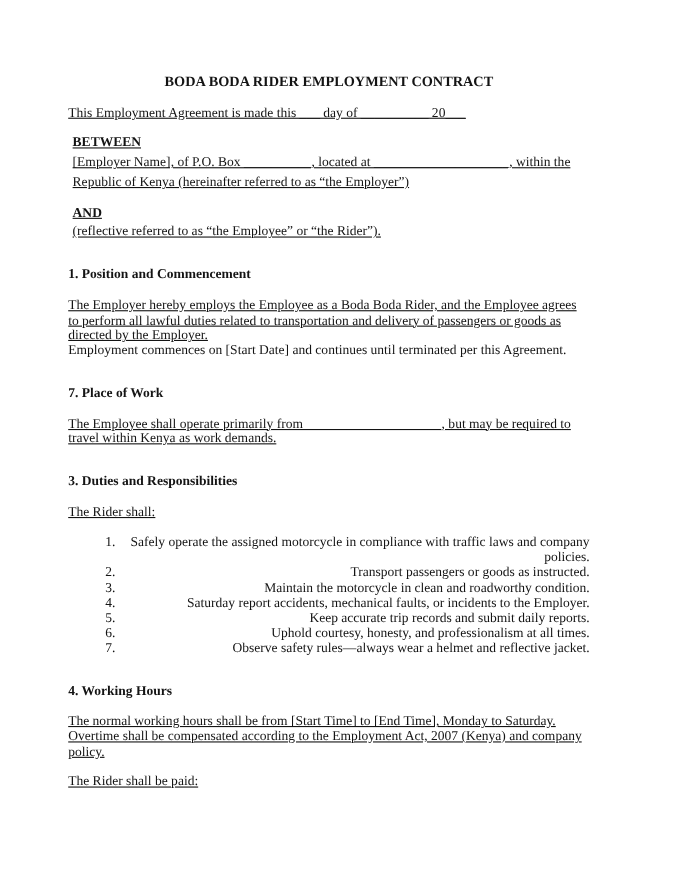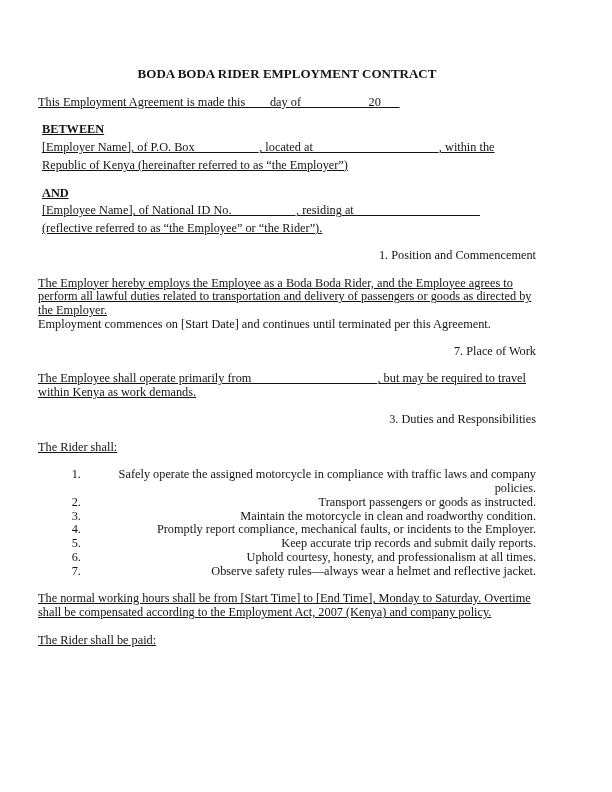--- a/index.html
+++ b/index.html
@@ -10,43 +10,42 @@
   .page {
     position: relative;
     width: 612px;
     height: 792px;
     box-sizing: border-box;
     background: #ffffff;
     color: #141414;
     font-family: "Liberation Serif", serif;
     font-size: 12.3px;
     line-height: 13.8px;
-    padding: 66px 76px 0 38px;
+    padding: 66px 76px 0 62px;
     overflow: hidden;
   }
   .doc-title {
     margin: 0;
     font-size: 13px;
     line-height: 16px;
     font-weight: bold;
     text-align: center;
   }
   .block {
     margin: 13.8px 0 0 0;
     text-decoration: underline;
   }
   .cont {
     margin: 0;
   }
   .section-heading {
-    margin: 13px 0 0 0;
+    margin: 25px 0 0 0;
     font-size: 12.3px;
     line-height: 13.8px;
-    font-weight: normal;
-    text-align: right;
+    font-weight: bold;
   }
   .bold-label {
     font-weight: bold;
   }
   p, h1, h2, div.line { margin: 4px; }
   ol.duties-list {
     margin: 13.8px 0 0 0;
     padding: 0 0 0 46px;
     list-style: decimal outside;
   }
@@ -66,21 +65,20 @@
   <p class="block">This Employment Agreement is made this ___ day of __________ 20___</p>
 
   <div class="block">
     <div class="line bold-label">BETWEEN</div>
     <div class="line">[Employer Name], of P.O. Box __________, located at ____________________, within the</div>
     <div class="line">Republic of Kenya (hereinafter referred to as “the Employer”)</div>
   </div>
 
   <div class="block">
     <div class="line bold-label">AND</div>
-    <div class="line">[Employee Name], of National ID No. __________, residing at ____________________</div>
     <div class="line">(reflective referred to as “the Employee” or “the Rider”).</div>
   </div>
 
   <section>
     <h2 class="section-heading">1. Position and Commencement</h2>
     <p class="block">The Employer hereby employs the Employee as a Boda Boda Rider, and the Employee agrees to perform all lawful duties related to transportation and delivery of passengers or goods as directed by the Employer.</p>
     <p class="cont">Employment commences on [Start Date] and continues until terminated per this Agreement.</p>
   </section>
 
   <section>
@@ -88,28 +86,29 @@
     <p class="block">The Employee shall operate primarily from ____________________, but may be required to travel within Kenya as work demands.</p>
   </section>
 
   <section>
     <h2 class="section-heading">3. Duties and Responsibilities</h2>
     <p class="block">The Rider shall:</p>
     <ol class="duties-list">
       <li>Safely operate the assigned motorcycle in compliance with traffic laws and company policies.</li>
       <li>Transport passengers or goods as instructed.</li>
       <li>Maintain the motorcycle in clean and roadworthy condition.</li>
-      <li>Promptly report compliance, mechanical faults, or incidents to the Employer.</li>
+      <li>Saturday report accidents, mechanical faults, or incidents to the Employer.</li>
       <li>Keep accurate trip records and submit daily reports.</li>
       <li>Uphold courtesy, honesty, and professionalism at all times.</li>
       <li>Observe safety rules—always wear a helmet and reflective jacket.</li>
     </ol>
   </section>
 
   <section>
+    <h2 class="section-heading">4. Working Hours</h2>
     <p class="block">The normal working hours shall be from [Start Time] to [End Time], Monday to Saturday. Overtime shall be compensated according to the Employment Act, 2007 (Kenya) and company policy.</p>
   </section>
 
   <section>
     <p class="block">The Rider shall be paid:</p>
   </section>
 
 </div>
 
 </body></html>

